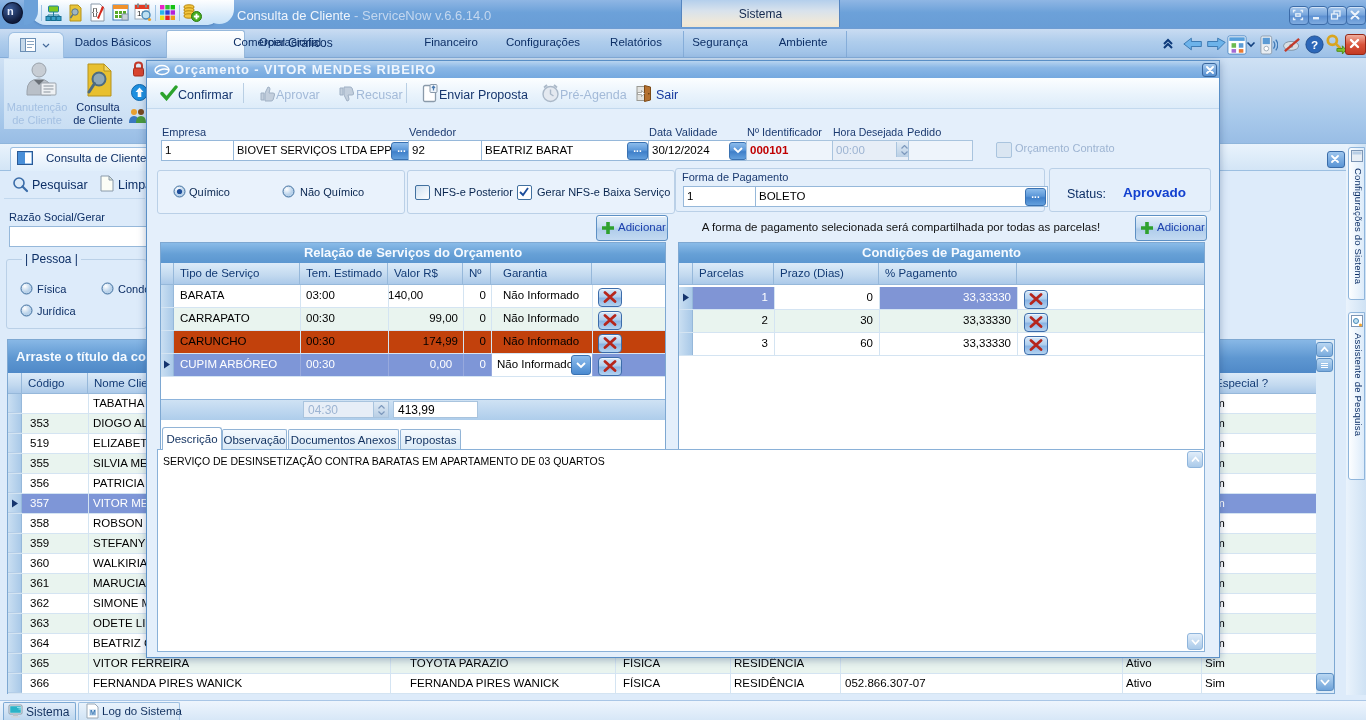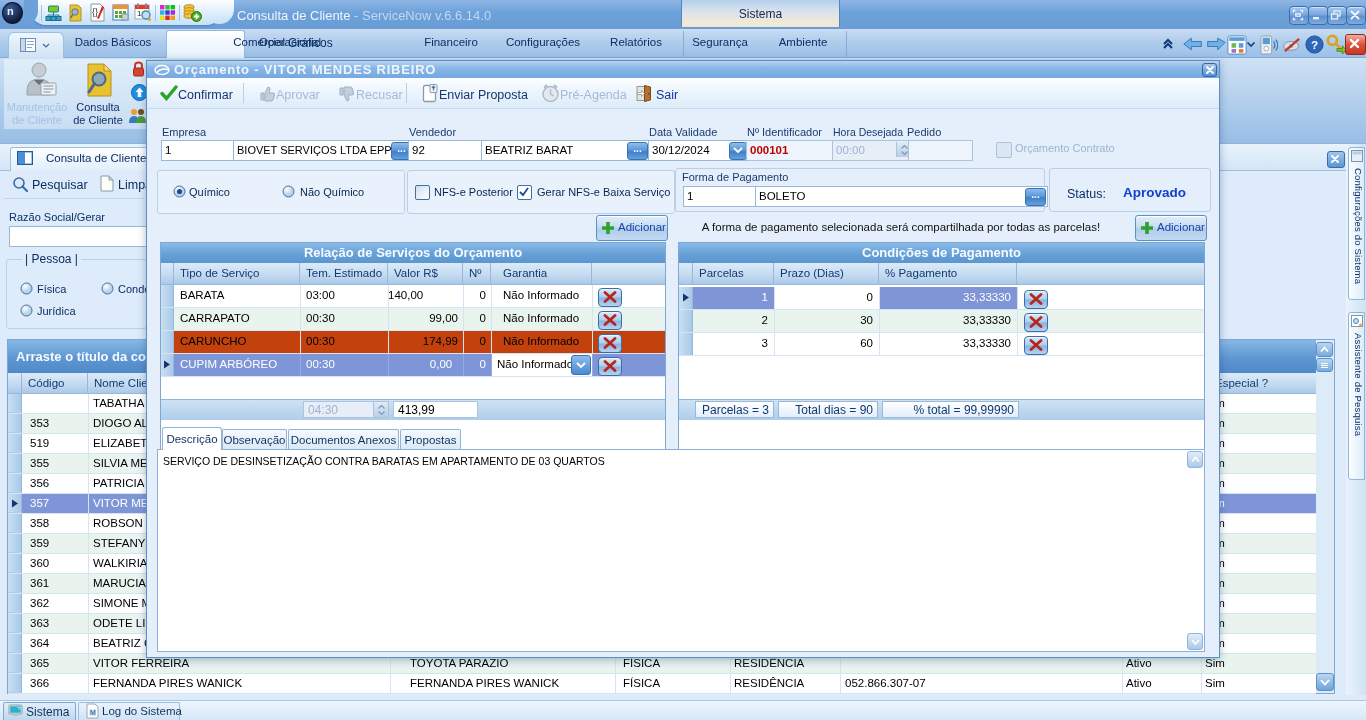--- a/index.html
+++ b/index.html
@@ -867,25 +867,20 @@
         <svg width="14" height="12" viewBox="0 0 14 12" style="margin:2px auto 0">
           <g stroke="#b6261c" stroke-width="2.8" stroke-linecap="round">
             <path d="M2 1.5l10 9M12 1.5l-10 9"></path>
           </g>
         </svg>
       </div>
       <div class="a" style="left:95px;top:0;width:1px;height:22px;background:#d4e4f2"></div>
       <div class="a" style="left:200px;top:0;width:1px;height:22px;background:#d4e4f2"></div>
       <div class="a" style="left:338px;top:0;width:1px;height:22px;background:#d4e4f2"></div>
     </div>
-<div class="a" style="left:532px;top:338px;width:525px;height:21px;background:linear-gradient(180deg,#cfe2f4,#aecdeb);border-top:1px solid #8db4dc;box-sizing:border-box">
- <div class="a" style="left:16px;top:1px;width:79px;height:17px;background:linear-gradient(180deg,#fff,#e3eefa);border:1px solid #9ab9d9;color:#113a72;line-height:16px;text-align:right;padding-right:4px;box-sizing:border-box">Parcelas = 3</div>
- <div class="a" style="left:99px;top:1px;width:100px;height:17px;background:linear-gradient(180deg,#fff,#e3eefa);border:1px solid #9ab9d9;color:#113a72;line-height:16px;text-align:right;padding-right:4px;box-sizing:border-box">Total dias = 90</div>
- <div class="a" style="left:203px;top:1px;width:137px;height:17px;background:linear-gradient(180deg,#fff,#e3eefa);border:1px solid #9ab9d9;color:#113a72;line-height:16px;text-align:right;padding-right:4px;box-sizing:border-box">% total = 99,99990</div>
-</div>
 
 <div class="a" style="left:15px;top:366px;width:60px;height:23px;background:#fff;border:1px solid #92b4d6;border-bottom:none;border-radius:3px 3px 0 0;box-sizing:border-box;text-align:center;line-height:22px;font-size:11.5px;color:#10305f;z-index:3">Descrição</div>
 <div class="a" style="left:75px;top:368px;width:65px;height:21px;background:linear-gradient(180deg,#f4f9fe,#d9e9f6);border:1px solid #92b4d6;border-bottom:none;border-radius:2px 2px 0 0;box-sizing:border-box;text-align:center;line-height:20px;font-size:11.5px;color:#10305f">Observação</div>
 <div class="a" style="left:141px;top:368px;width:111px;height:21px;background:linear-gradient(180deg,#f4f9fe,#d9e9f6);border:1px solid #92b4d6;border-bottom:none;border-radius:2px 2px 0 0;box-sizing:border-box;text-align:center;line-height:20px;font-size:11.5px;color:#10305f">Documentos Anexos</div>
 <div class="a" style="left:253px;top:368px;width:61px;height:21px;background:linear-gradient(180deg,#f4f9fe,#d9e9f6);border:1px solid #92b4d6;border-bottom:none;border-radius:2px 2px 0 0;box-sizing:border-box;text-align:center;line-height:20px;font-size:11.5px;color:#10305f">Propostas</div>
 <div class="a" style="left:10px;top:388px;width:1048px;height:203px;background:#fff;border:1px solid #8ab1d8;box-sizing:border-box;z-index:2">
  <div class="a" style="left:5px;top:5px;font-size:10.5px;color:#000">SERVIÇO DE DESINSETIZAÇÃO CONTRA BARATAS EM APARTAMENTO DE 03 QUARTOS</div>
  <div class="a" style="right:1px;top:1px;width:16px;height:17px;border-radius:3px;background:linear-gradient(180deg,#e2eefa,#a9c9e9);border:1px solid #8fb5dc;box-sizing:border-box">
         <svg width="9" height="7" viewBox="0 0 9 7" style="margin:4px auto 0">
           <path d="M1 5.5L4.5 1.5L8 5.5" fill="none" stroke="#fff" stroke-width="1.7"></path>

